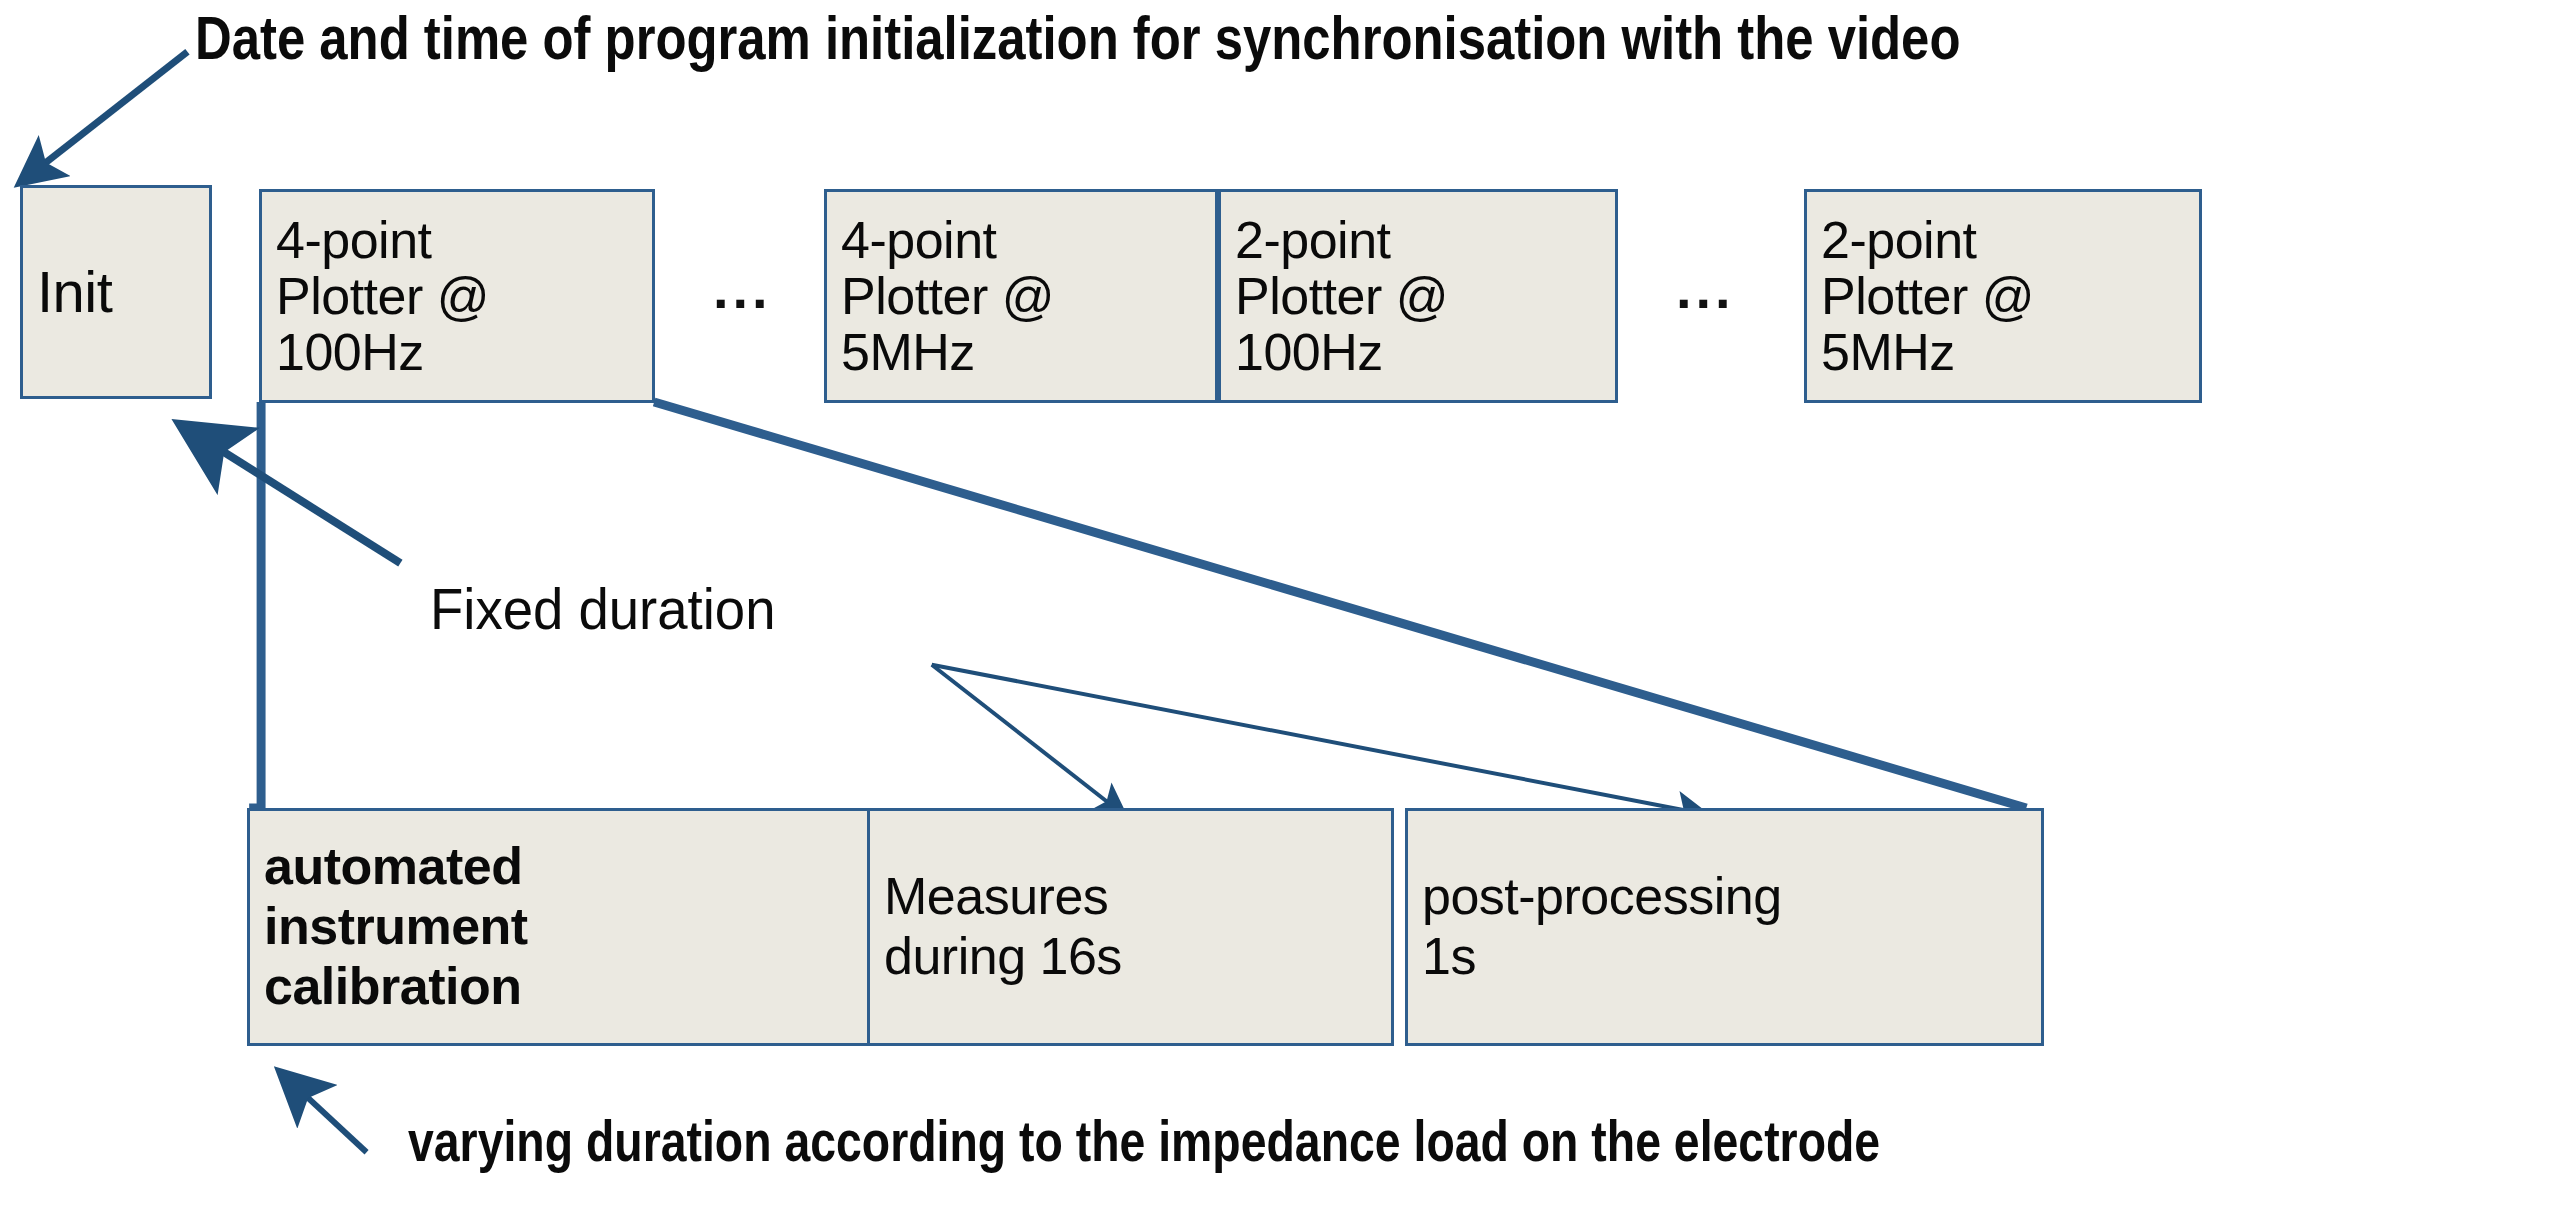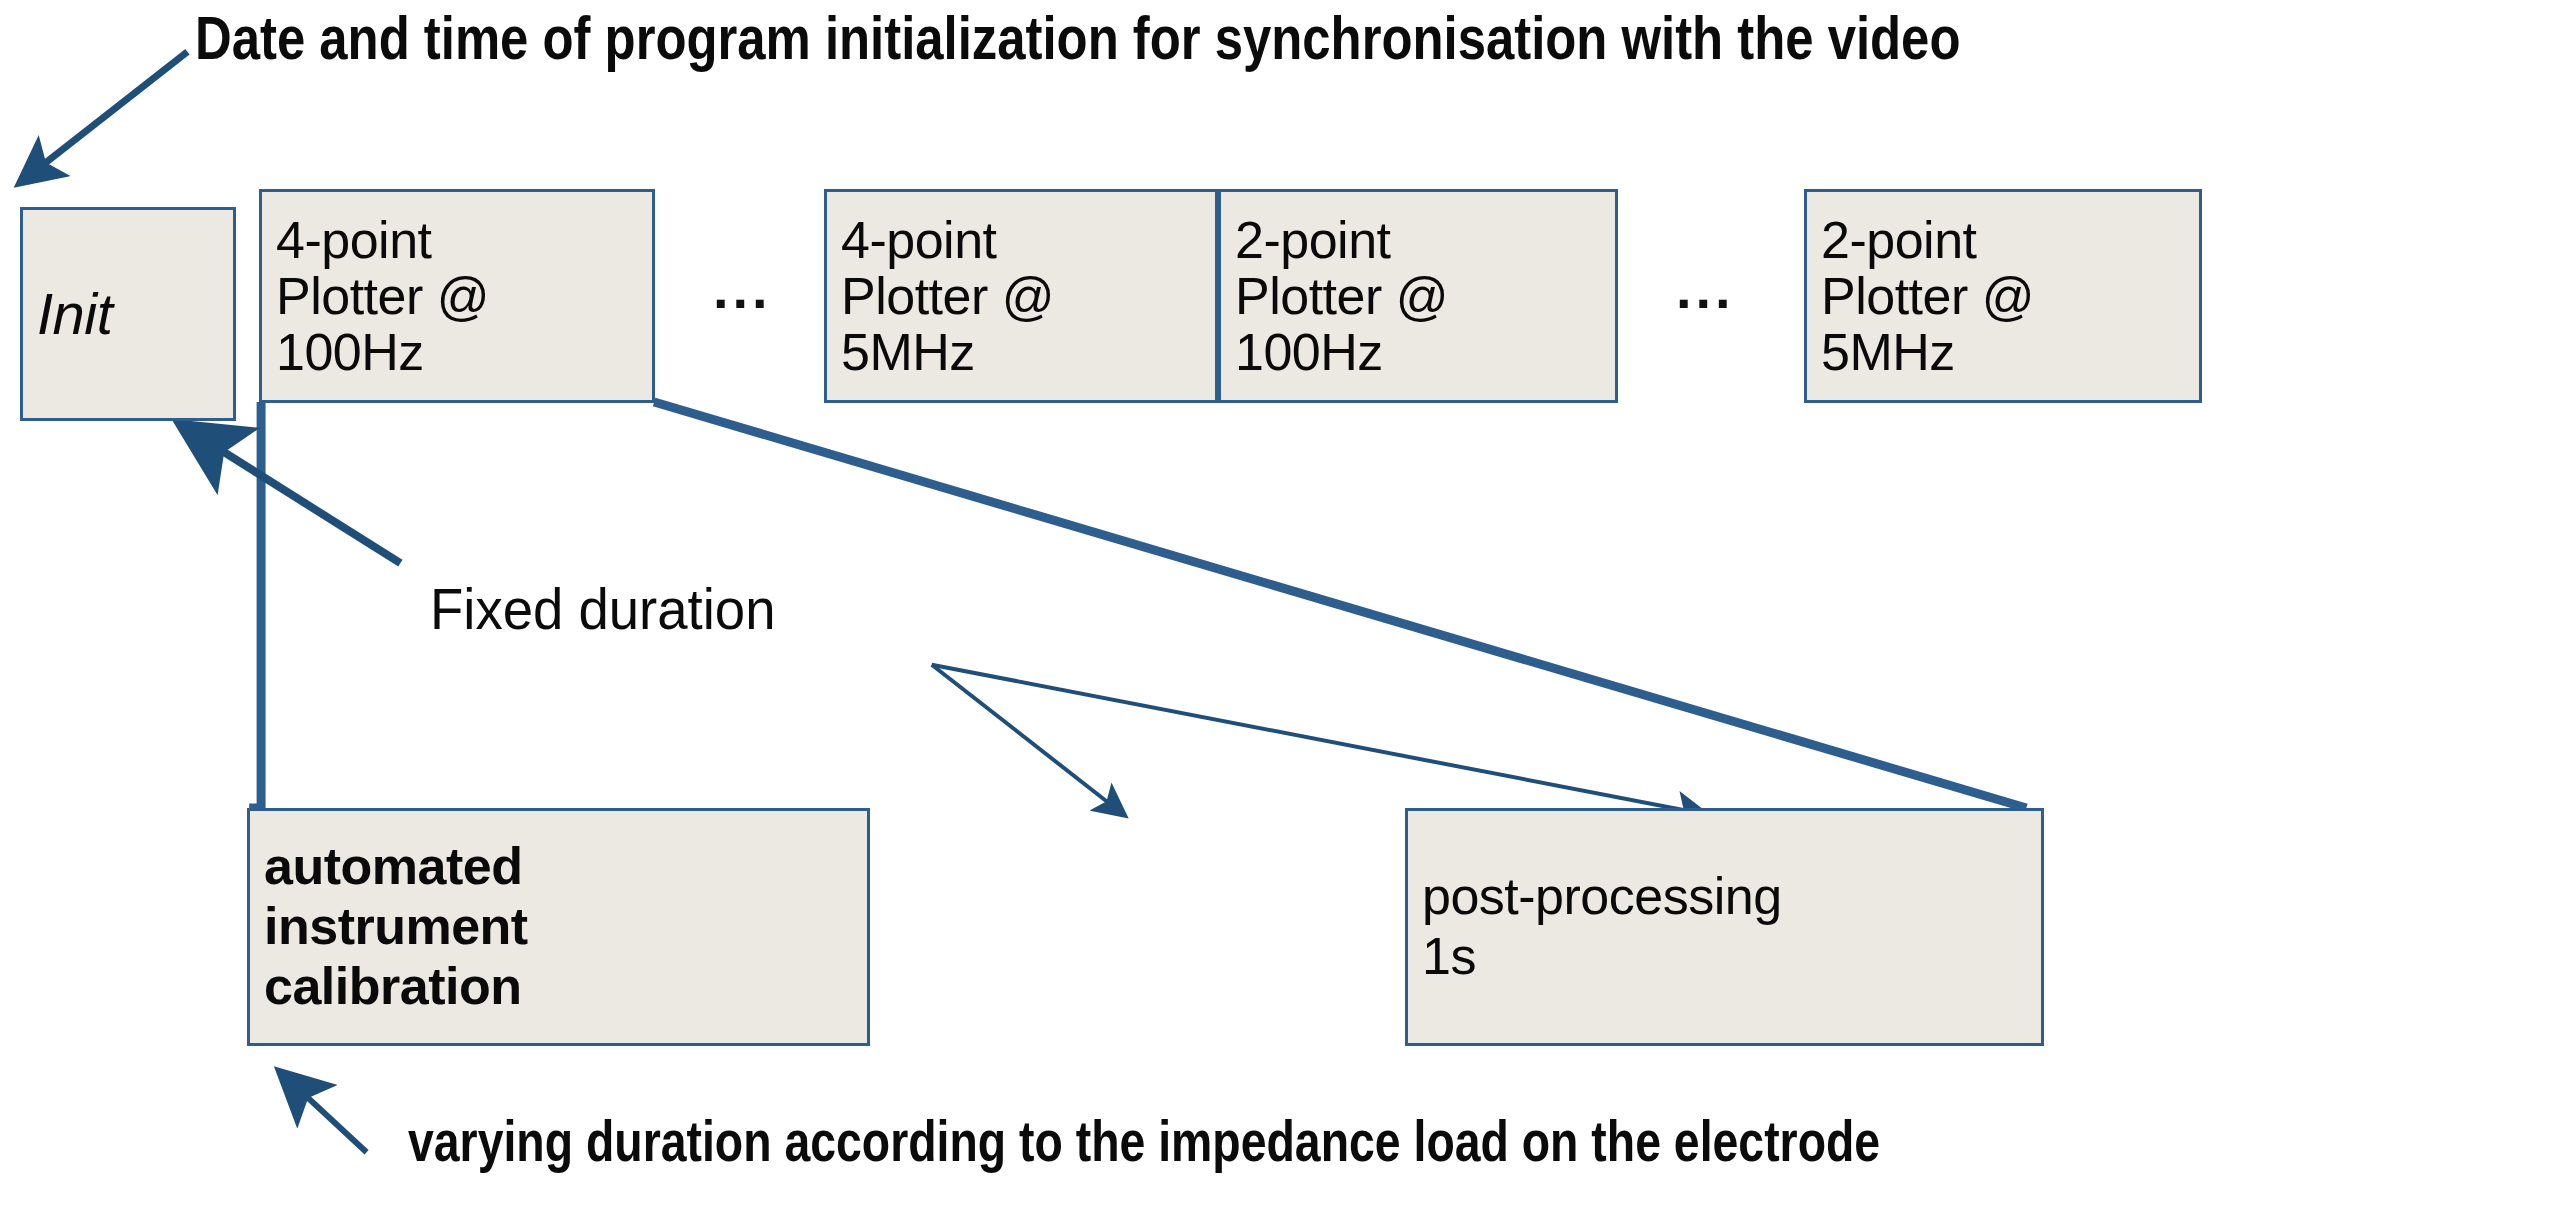--- a/index.html
+++ b/index.html
@@ -131,21 +131,21 @@
 
     <line x1="936" y1="668" x2="1128" y2="818" stroke="#1F4E79" stroke-width="4" marker-end="url(#arrow-mini)"></line>
 
     <line x1="936" y1="668" x2="1712" y2="818" stroke="#1F4E79" stroke-width="4" marker-end="url(#arrow-mini)"></line>
 
     <line x1="368" y1="1158" x2="284" y2="1080" stroke="#1F4E79" stroke-width="6" marker-end="url(#arrow-thin)"></line>
   </svg>
 
   <div class="caption" id="title-caption">Date and time of program initialization for synchronisation with the video</div>
 
-  <div class="box top init" style="left:20px; top:207px; width:216px;font-style:italic;">
+  <div class="box top init" style="left:20px; top:185px; width:192px;">
     <span class="box-text">Init</span>
   </div>
 
   <div class="box top" style="left:259px; top:189px; width:396px;">
     <span class="box-text">4-point
 Plotter  @
 100Hz</span>
   </div>
 
   <div class="ellipsis" style="left:713px; top:261px;">...</div>
@@ -171,20 +171,24 @@
   </div>
 
   <div class="caption" id="fixed-duration-label">Fixed duration</div>
 
   <div class="box bottom" style="left:247px; top:808px; width:623px;font-weight:bold;">
     <span class="box-text">automated
 instrument
 calibration</span>
   </div>
 
+  <div class="box bottom" style="left:867px; top:808px; width:527px;">
+    <span class="box-text">Measures
+during 16s</span>
+  </div>
 
   <div class="box bottom" style="left:1391px; top:808px; width:639px;margin-left:14px;">
     <span class="box-text">post-processing
 1s</span>
   </div>
 
   <div class="caption" id="varying-duration-caption">varying duration according to the impedance load on the electrode</div>
 
 </div>
 

